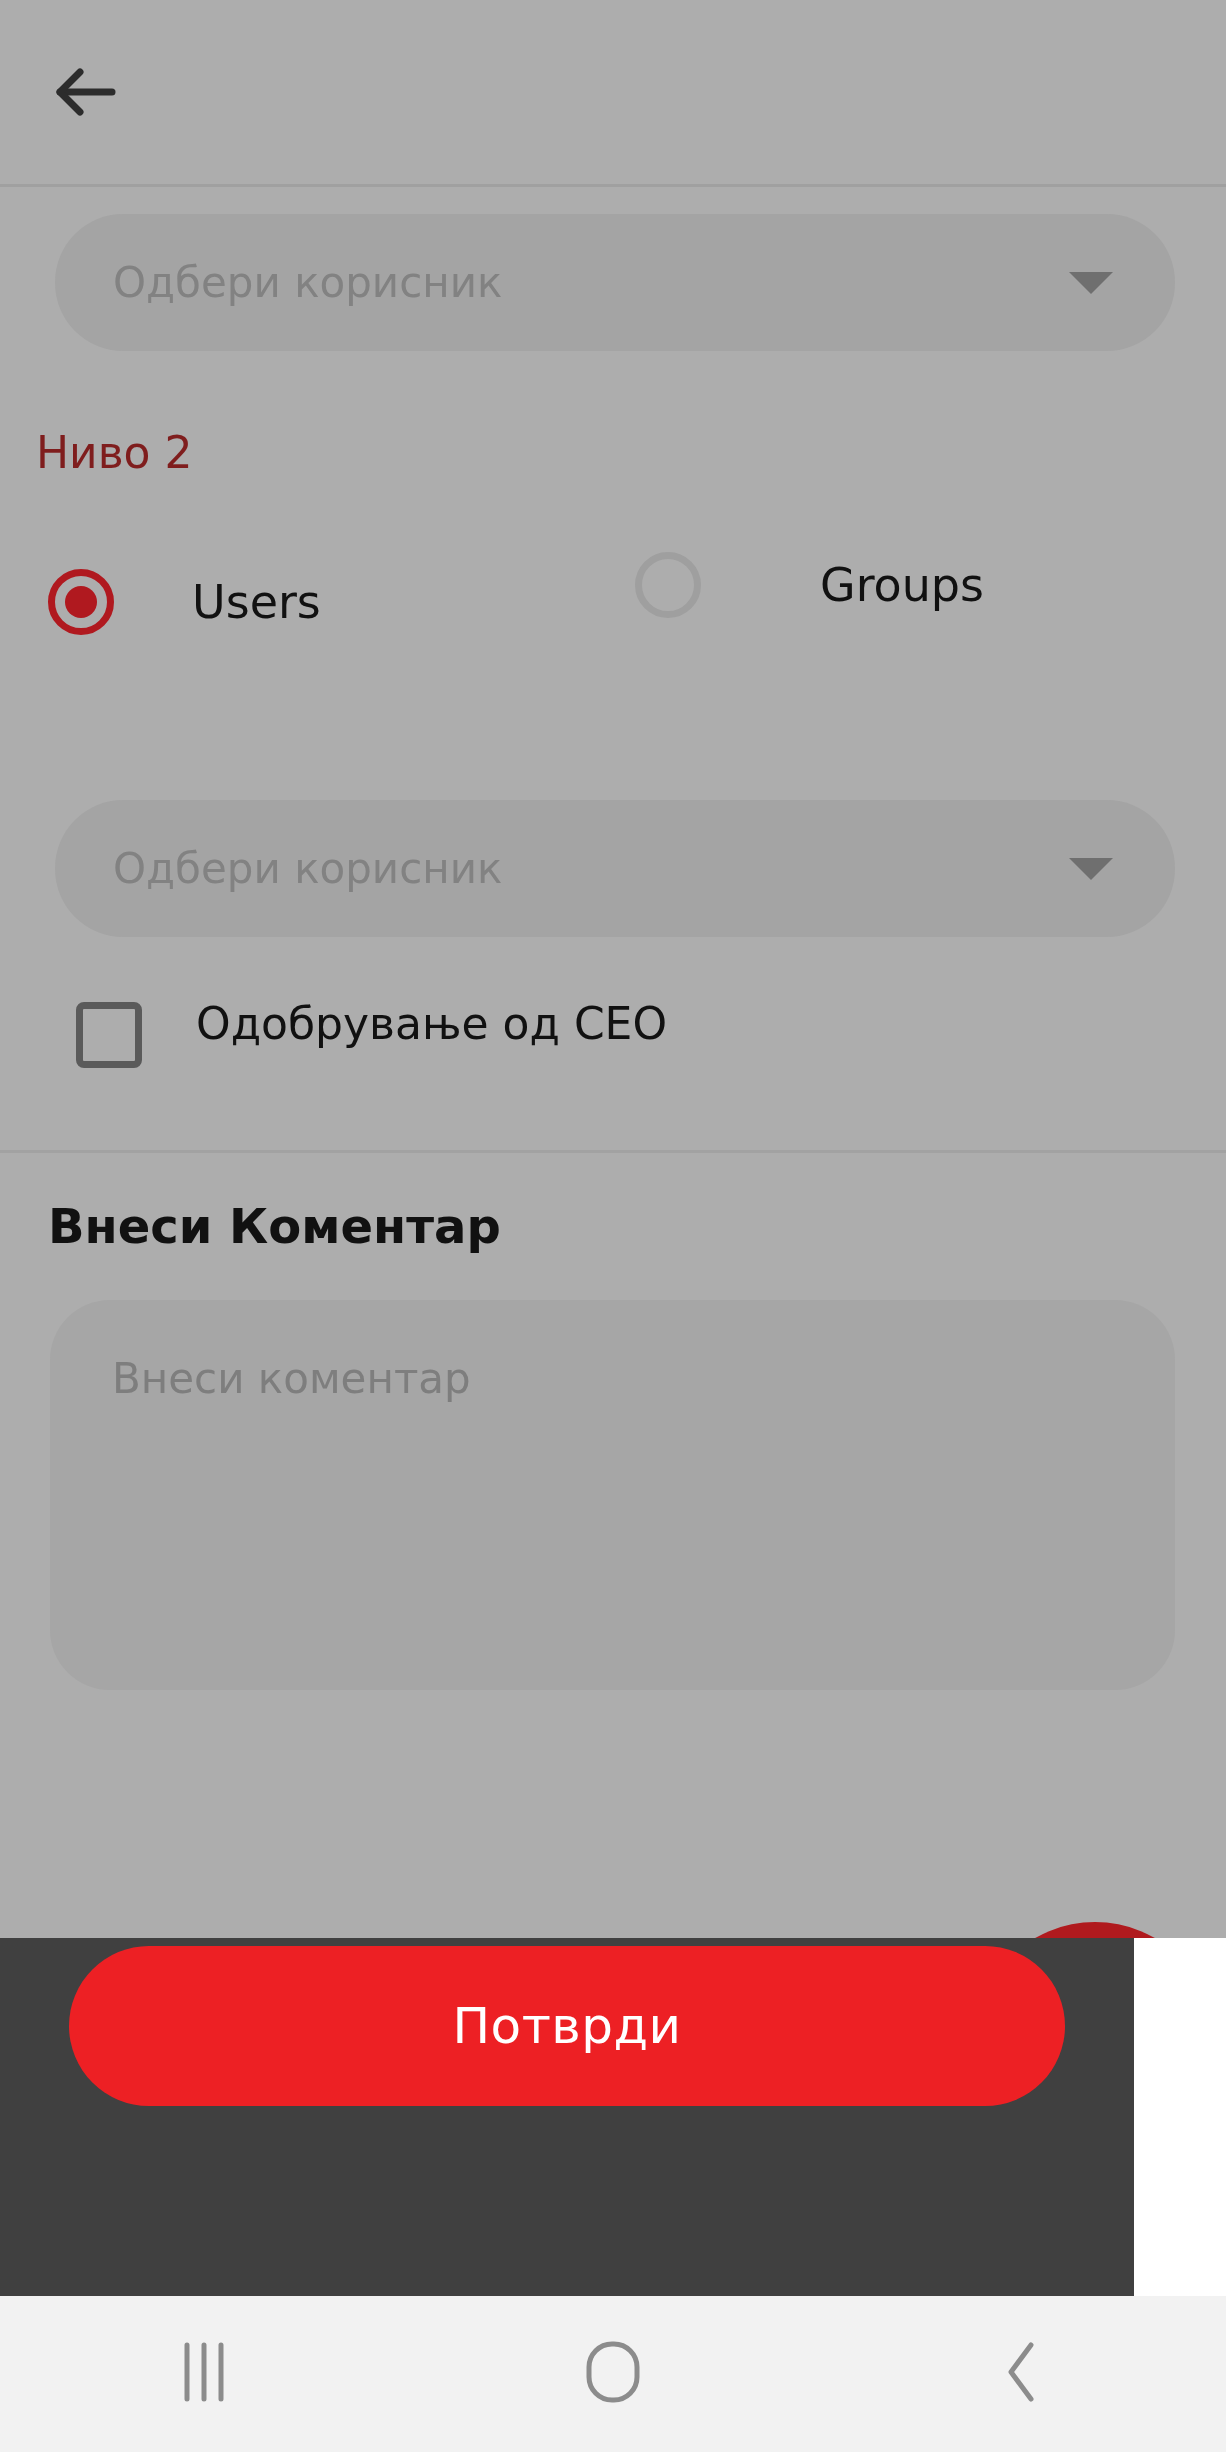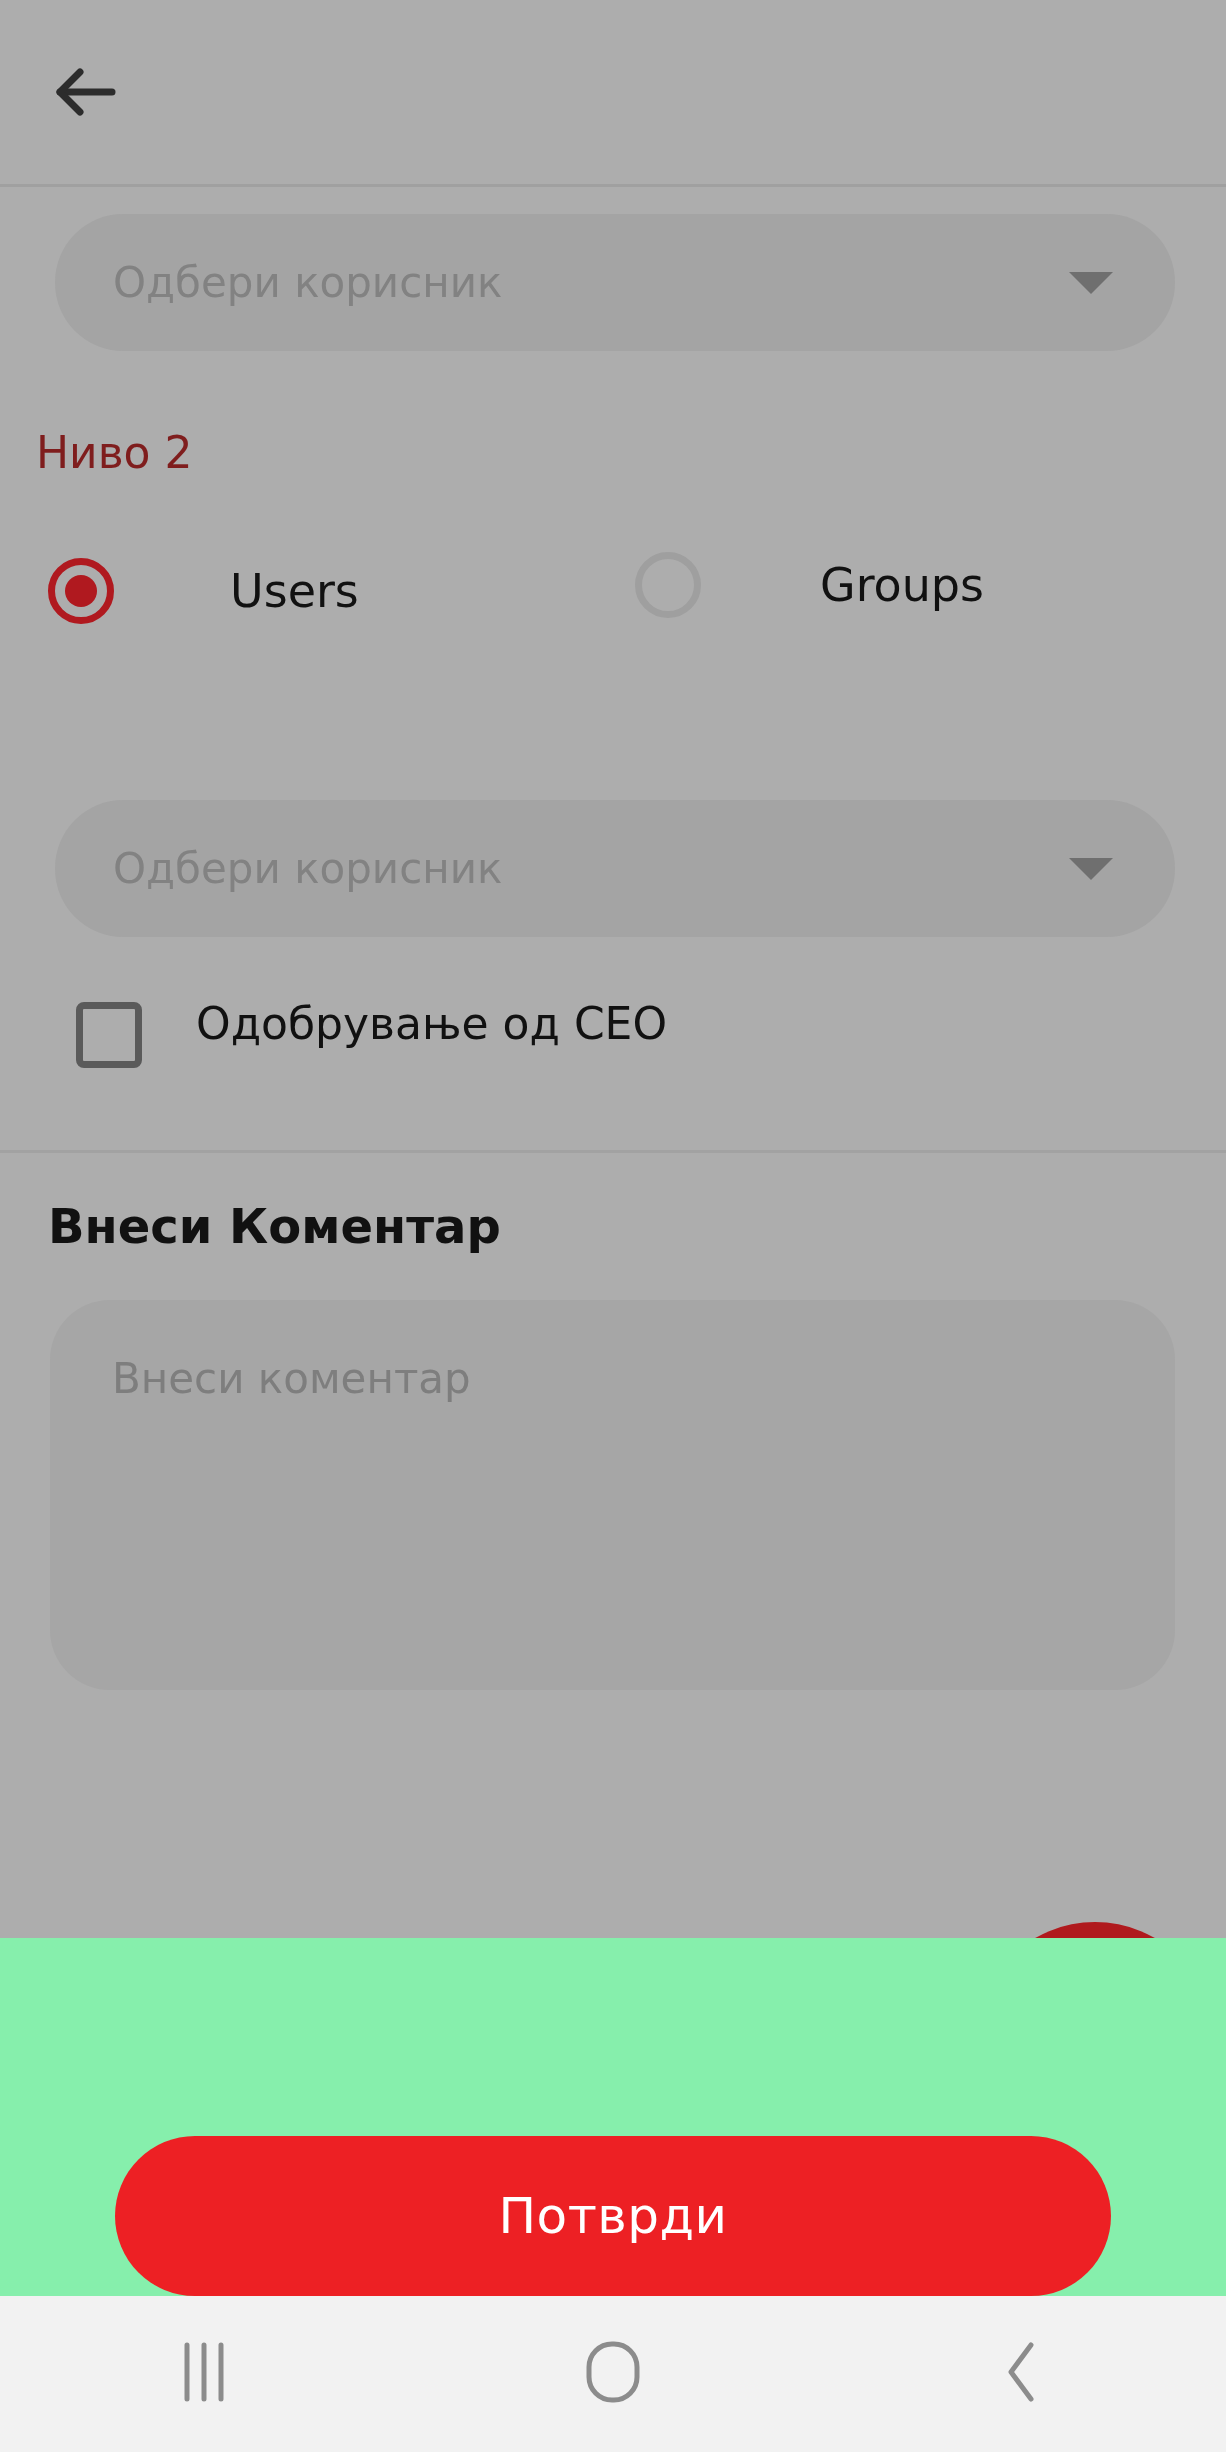--- a/index.html
+++ b/index.html
@@ -69,21 +69,21 @@
     font-size:44px; color:#7f1d1d; line-height:1;margin-top:28px;
   }
 
   
   #radio-row {
     position:absolute; left:0; top:365px; width:1226px; height:110px;
   }
   .radio-item {
     position:absolute; display:flex; align-items:center; cursor:pointer;
   }
-  #radio-users { left:48px; top:6px;gap:38px; }
+  #radio-users { left:48px; top:17px; }
   #radio-groups { left:635px; top:0; }
 
   .radio-outer {
     width:66px; height:66px; border-radius:50%;
     border:7px solid #9f9f9f; background:transparent;
     display:flex; align-items:center; justify-content:center;
     flex:0 0 auto;
   }
   .radio-outer.on { border-color:#b0191f; }
   .radio-dot {
@@ -130,23 +130,23 @@
   #fab {
     position:absolute; left:975px; top:1735px;
     width:240px; height:240px; border-radius:50%;
     background:#b01a1e;
     display:flex; align-items:center; justify-content:center;
     cursor:pointer;
   }
 
   
   #bottom-panel {
-    position:absolute; left:0; top:1938px; width:1226px; height:358px;
-    background:#86efac;
-    display:flex; align-items:flex-end; justify-content:center;
+    position:absolute; left:0; top:1938px; width:1134px; height:358px;
+    background:#404040;
+    display:flex; align-items:flex-start; justify-content:center;
   }
   #confirm-btn {
     width:996px; height:160px; border-radius:80px;
     background:#ed2024; border:none;
     color:#ffffff; font-size:50px; letter-spacing:.5px;
     font-family:"DejaVu Sans", sans-serif;
     display:flex; align-items:center; justify-content:center;
     cursor:pointer; margin-top:8px;
   }
 

